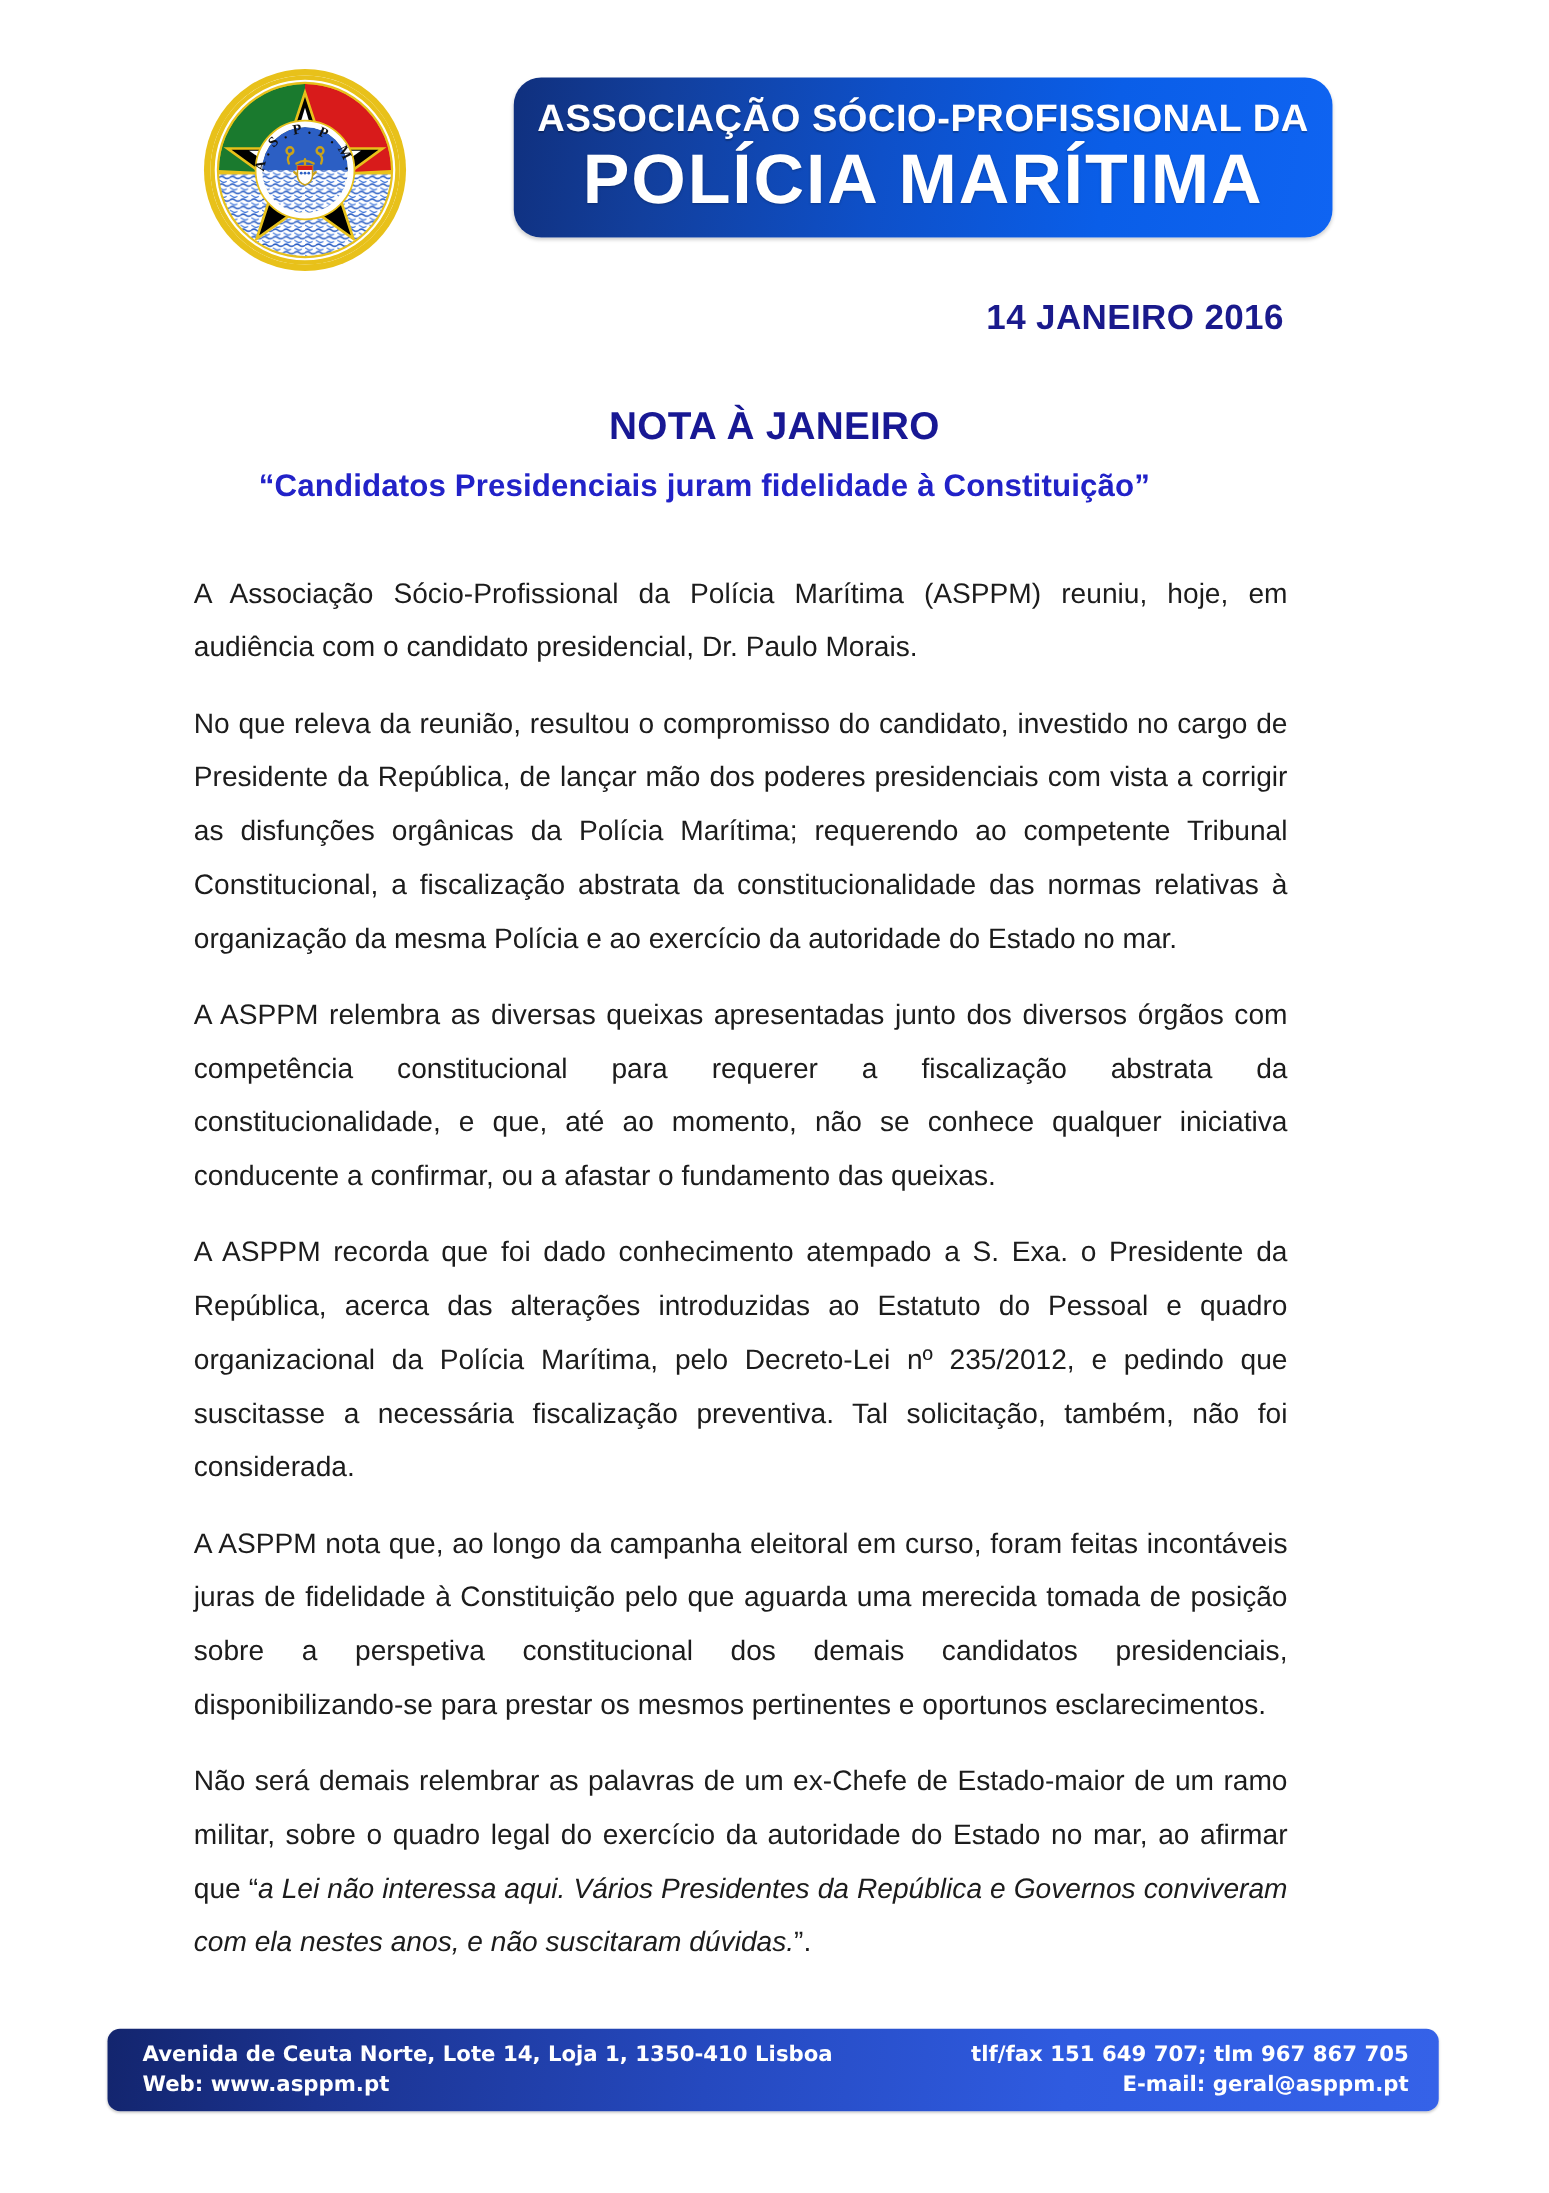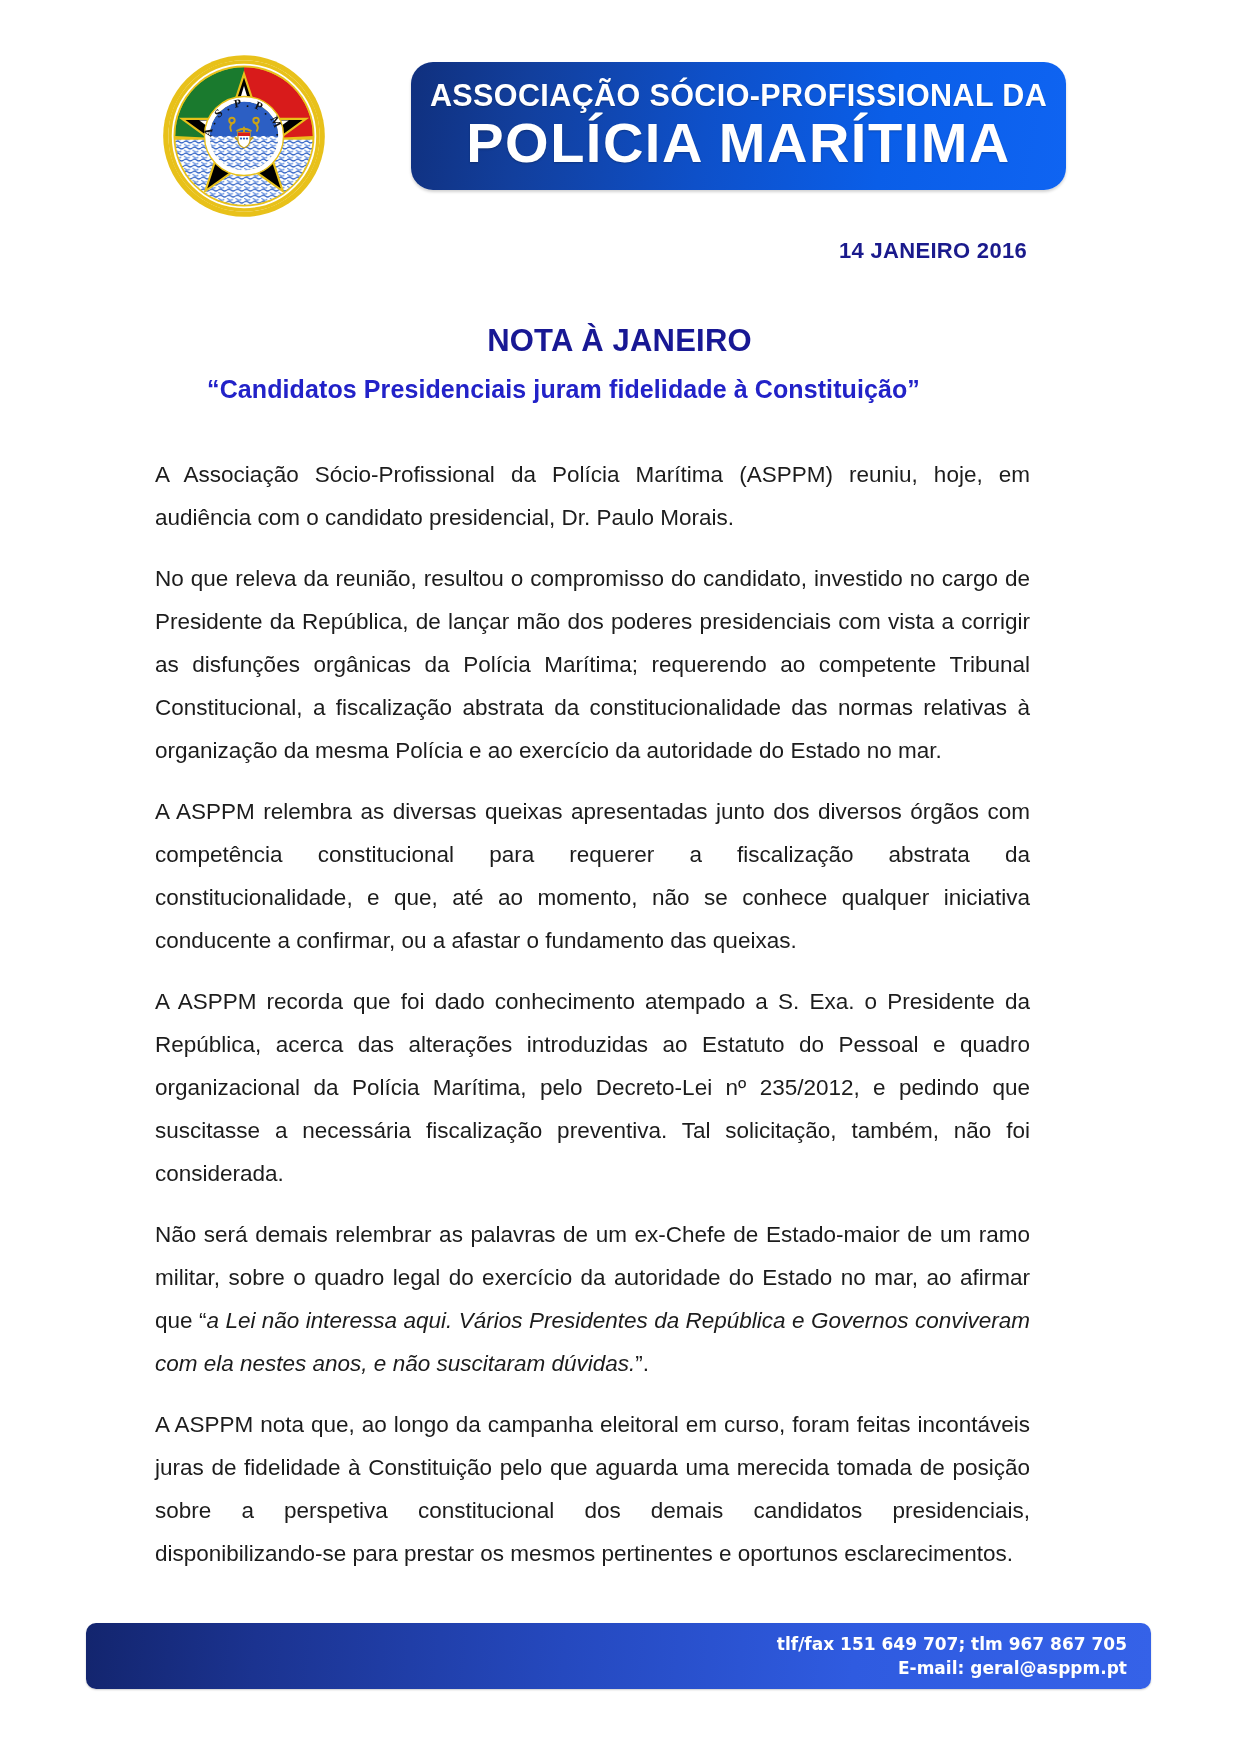--- a/index.html
+++ b/index.html
@@ -65,21 +65,21 @@
     margin-top: 2px;
     white-space: nowrap;
     text-shadow: 0 1px 2px rgba(0,0,0,0.25);
   }
 
   
   .date-line {
     position: absolute;
     top: 238px;
     right: 212px;
-    font-size: 22px;
+    font-size: 28px;
     font-weight: bold;
     color: #1a1a8c;
     letter-spacing: 0.3px;
   }
 
   
   .doc-title {
     position: absolute;
     top: 323px;
     left: 0;
@@ -244,22 +244,26 @@
 <div class="date-line">14 JANEIRO 2016</div>
 
 <div class="doc-title">NOTA À JANEIRO</div>
 <div class="doc-subtitle">“Candidatos Presidenciais juram fidelidade à Constituição”</div>
 
 <div class="body-area">
   <p class="para">A Associação Sócio-Profissional da Polícia Marítima (ASPPM) reuniu, hoje, em audiência com o candidato presidencial, Dr. Paulo Morais.</p>
   <p class="para">No que releva da reunião, resultou o compromisso do candidato, investido no cargo de Presidente da República, de lançar mão dos poderes presidenciais com vista a corrigir as disfunções orgânicas da Polícia Marítima; requerendo ao competente Tribunal Constitucional, a fiscalização abstrata da constitucionalidade das normas relativas à organização da mesma Polícia e ao exercício da autoridade do Estado no mar.</p>
   <p class="para">A ASPPM relembra as diversas queixas apresentadas junto dos diversos órgãos com competência constitucional para requerer a fiscalização abstrata da constitucionalidade, e que, até ao momento, não se conhece qualquer iniciativa conducente a confirmar, ou a afastar o fundamento das queixas.</p>
   <p class="para">A ASPPM recorda que foi dado conhecimento atempado a S. Exa. o Presidente da República, acerca das alterações introduzidas ao Estatuto do Pessoal e quadro organizacional da Polícia Marítima, pelo Decreto-Lei nº 235/2012, e pedindo que suscitasse a necessária fiscalização preventiva. Tal solicitação, também, não foi considerada.</p>
+  <p class="para">A ASPPM nota que, ao longo da campanha eleitoral em curso, foram feitas incontáveis juras de fidelidade à Constituição pelo que aguarda uma merecida tomada de posição sobre a perspetiva constitucional dos demais candidatos presidenciais, disponibilizando-se para prestar os mesmos pertinentes e oportunos esclarecimentos.</p>
   <p class="para"><span>Não será demais relembrar as palavras de um ex-Chefe de Estado-maior de um ramo militar, sobre o quadro legal do exercício da autoridade do Estado no mar, ao afirmar que “</span><em>a Lei não interessa aqui. Vários Presidentes da República e Governos conviveram com ela nestes anos, e não suscitaram dúvidas.</em><span>”.</span></p>
-  <p class="para">A ASPPM nota que, ao longo da campanha eleitoral em curso, foram feitas incontáveis juras de fidelidade à Constituição pelo que aguarda uma merecida tomada de posição sobre a perspetiva constitucional dos demais candidatos presidenciais, disponibilizando-se para prestar os mesmos pertinentes e oportunos esclarecimentos.</p>
 </div>
 
 <div class="footer">
+  <div class="footer-col-left">
+    <div>Avenida de Ceuta Norte, Lote 14, Loja 1, 1350-410 Lisboa</div>
+    <div>Web: www.asppm.pt</div>
+  </div>
   <div class="footer-col-right">
     <div>tlf/fax 151 649 707; tlm 967 867 705</div>
     <div>E-mail: geral@asppm.pt</div>
   </div>
 </div>
 
 </body></html>

